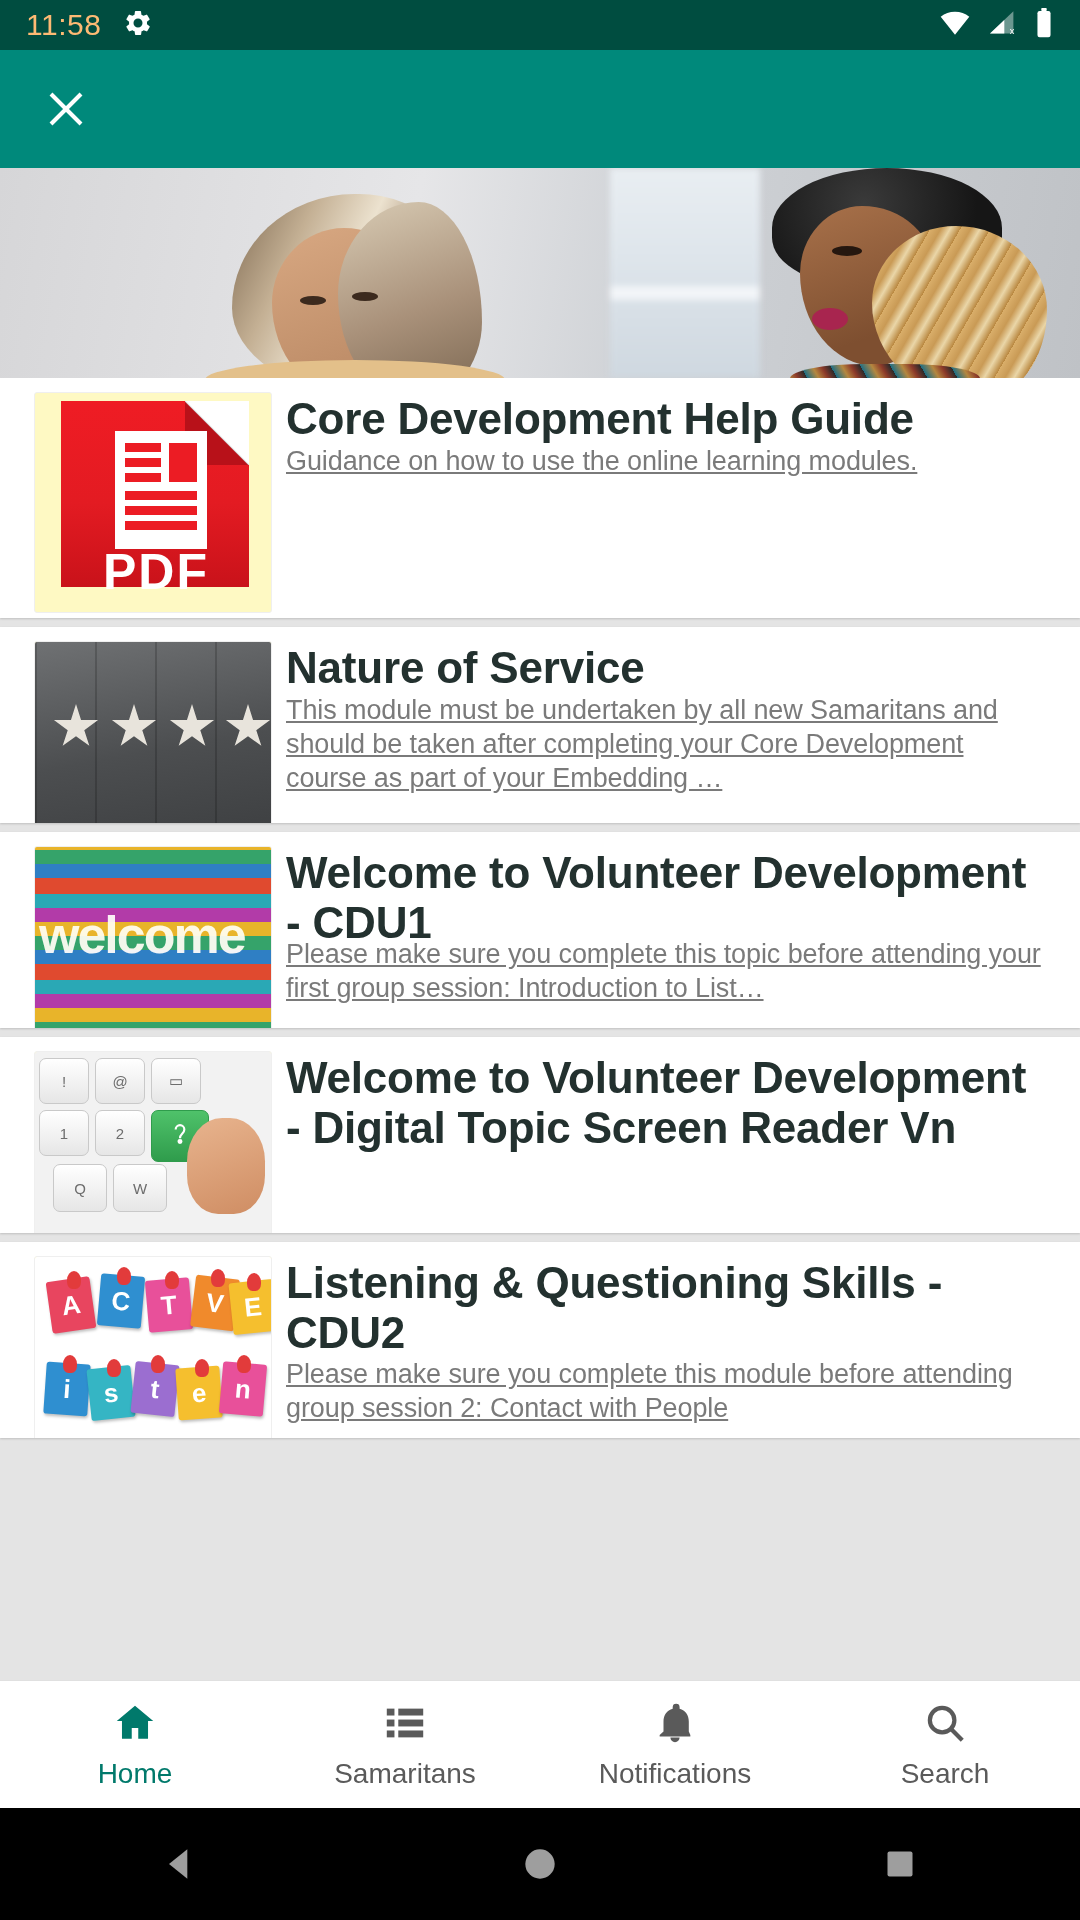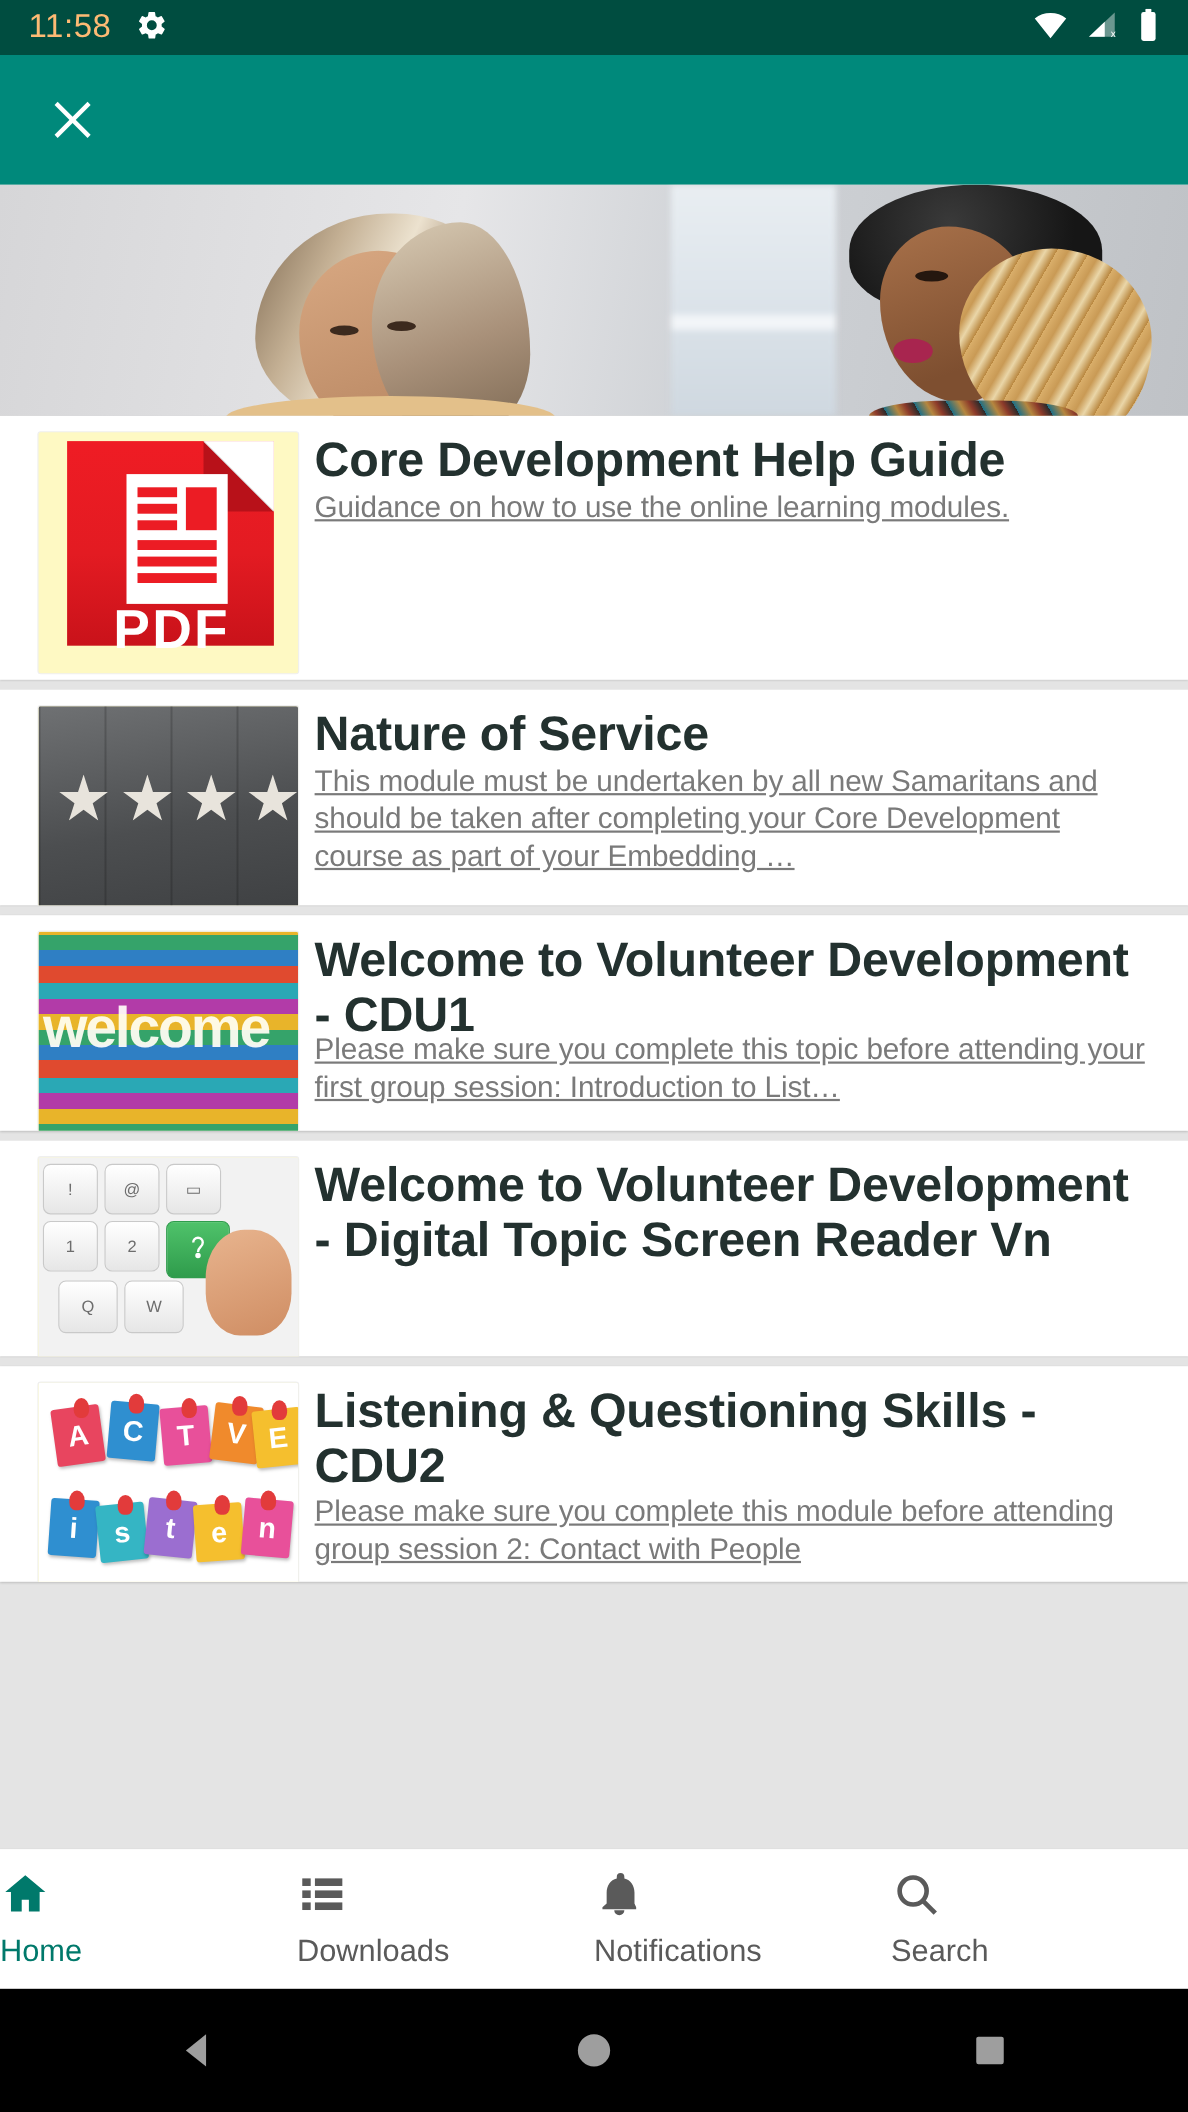--- a/index.html
+++ b/index.html
@@ -198,21 +198,21 @@
     position:absolute; width:14px; height:18px; background:#e23b3b; border-radius:50% 50% 40% 40%;
   }
 
   
   .bottom-nav {
     flex:0 0 128px; background:#ffffff; display:flex;
     border-top:1px solid #e0e0e0;
   }
   .nav-item {
     flex:1 1 0; display:flex; flex-direction:column;
-    justify-content:center; gap:8px;
+    align-items:center; justify-content:center; gap:8px;
   }
   .nav-label { font-size:28px; color:#5a5a5a; }
   .nav-item.active .nav-label { color:#00796B; }
 
   
   .android-nav {
     flex:0 0 112px; background:#000000; display:flex;
     align-items:center; justify-content:space-around;
   }
   .an-btn { width:90px; height:90px; display:flex; align-items:center; justify-content:center; }
@@ -404,21 +404,21 @@
       <span>
         <svg width="46" height="46" viewBox="0 0 24 24" fill="#5a5a5a">
           <rect x="2.5" y="4.5" width="4" height="3.6"></rect>
             <rect x="8.5" y="4.5" width="13" height="3.6"></rect>
           <rect x="2.5" y="10.2" width="4" height="3.6"></rect>
             <rect x="8.5" y="10.2" width="13" height="3.6"></rect>
           <rect x="2.5" y="15.9" width="4" height="3.6"></rect>
             <rect x="8.5" y="15.9" width="13" height="3.6"></rect>
         </svg>
       </span>
-      <span class="nav-label">Downloads</span>
+      <span class="nav-label">Samaritans</span>
     </div>
     <div class="nav-item">
       <span>
         <svg width="46" height="46" viewBox="0 0 24 24" fill="#5a5a5a">
           <path d="M12 22a2.4 2.4 0 0 0 2.4-2.4H9.6A2.4 2.4 0 0 0 12 22zm7.2-5.6v-5.2c0-3.3-1.8-6-4.8-6.7v-.7a1.8 1.8 0 1 0-3.6 0v.7c-3 .7-4.8 3.4-4.8 6.7v5.2L4 18.2v.9h16v-.9z"></path>
         </svg>
       </span>
       <span class="nav-label">Notifications</span>
     </div>
     <div class="nav-item">

